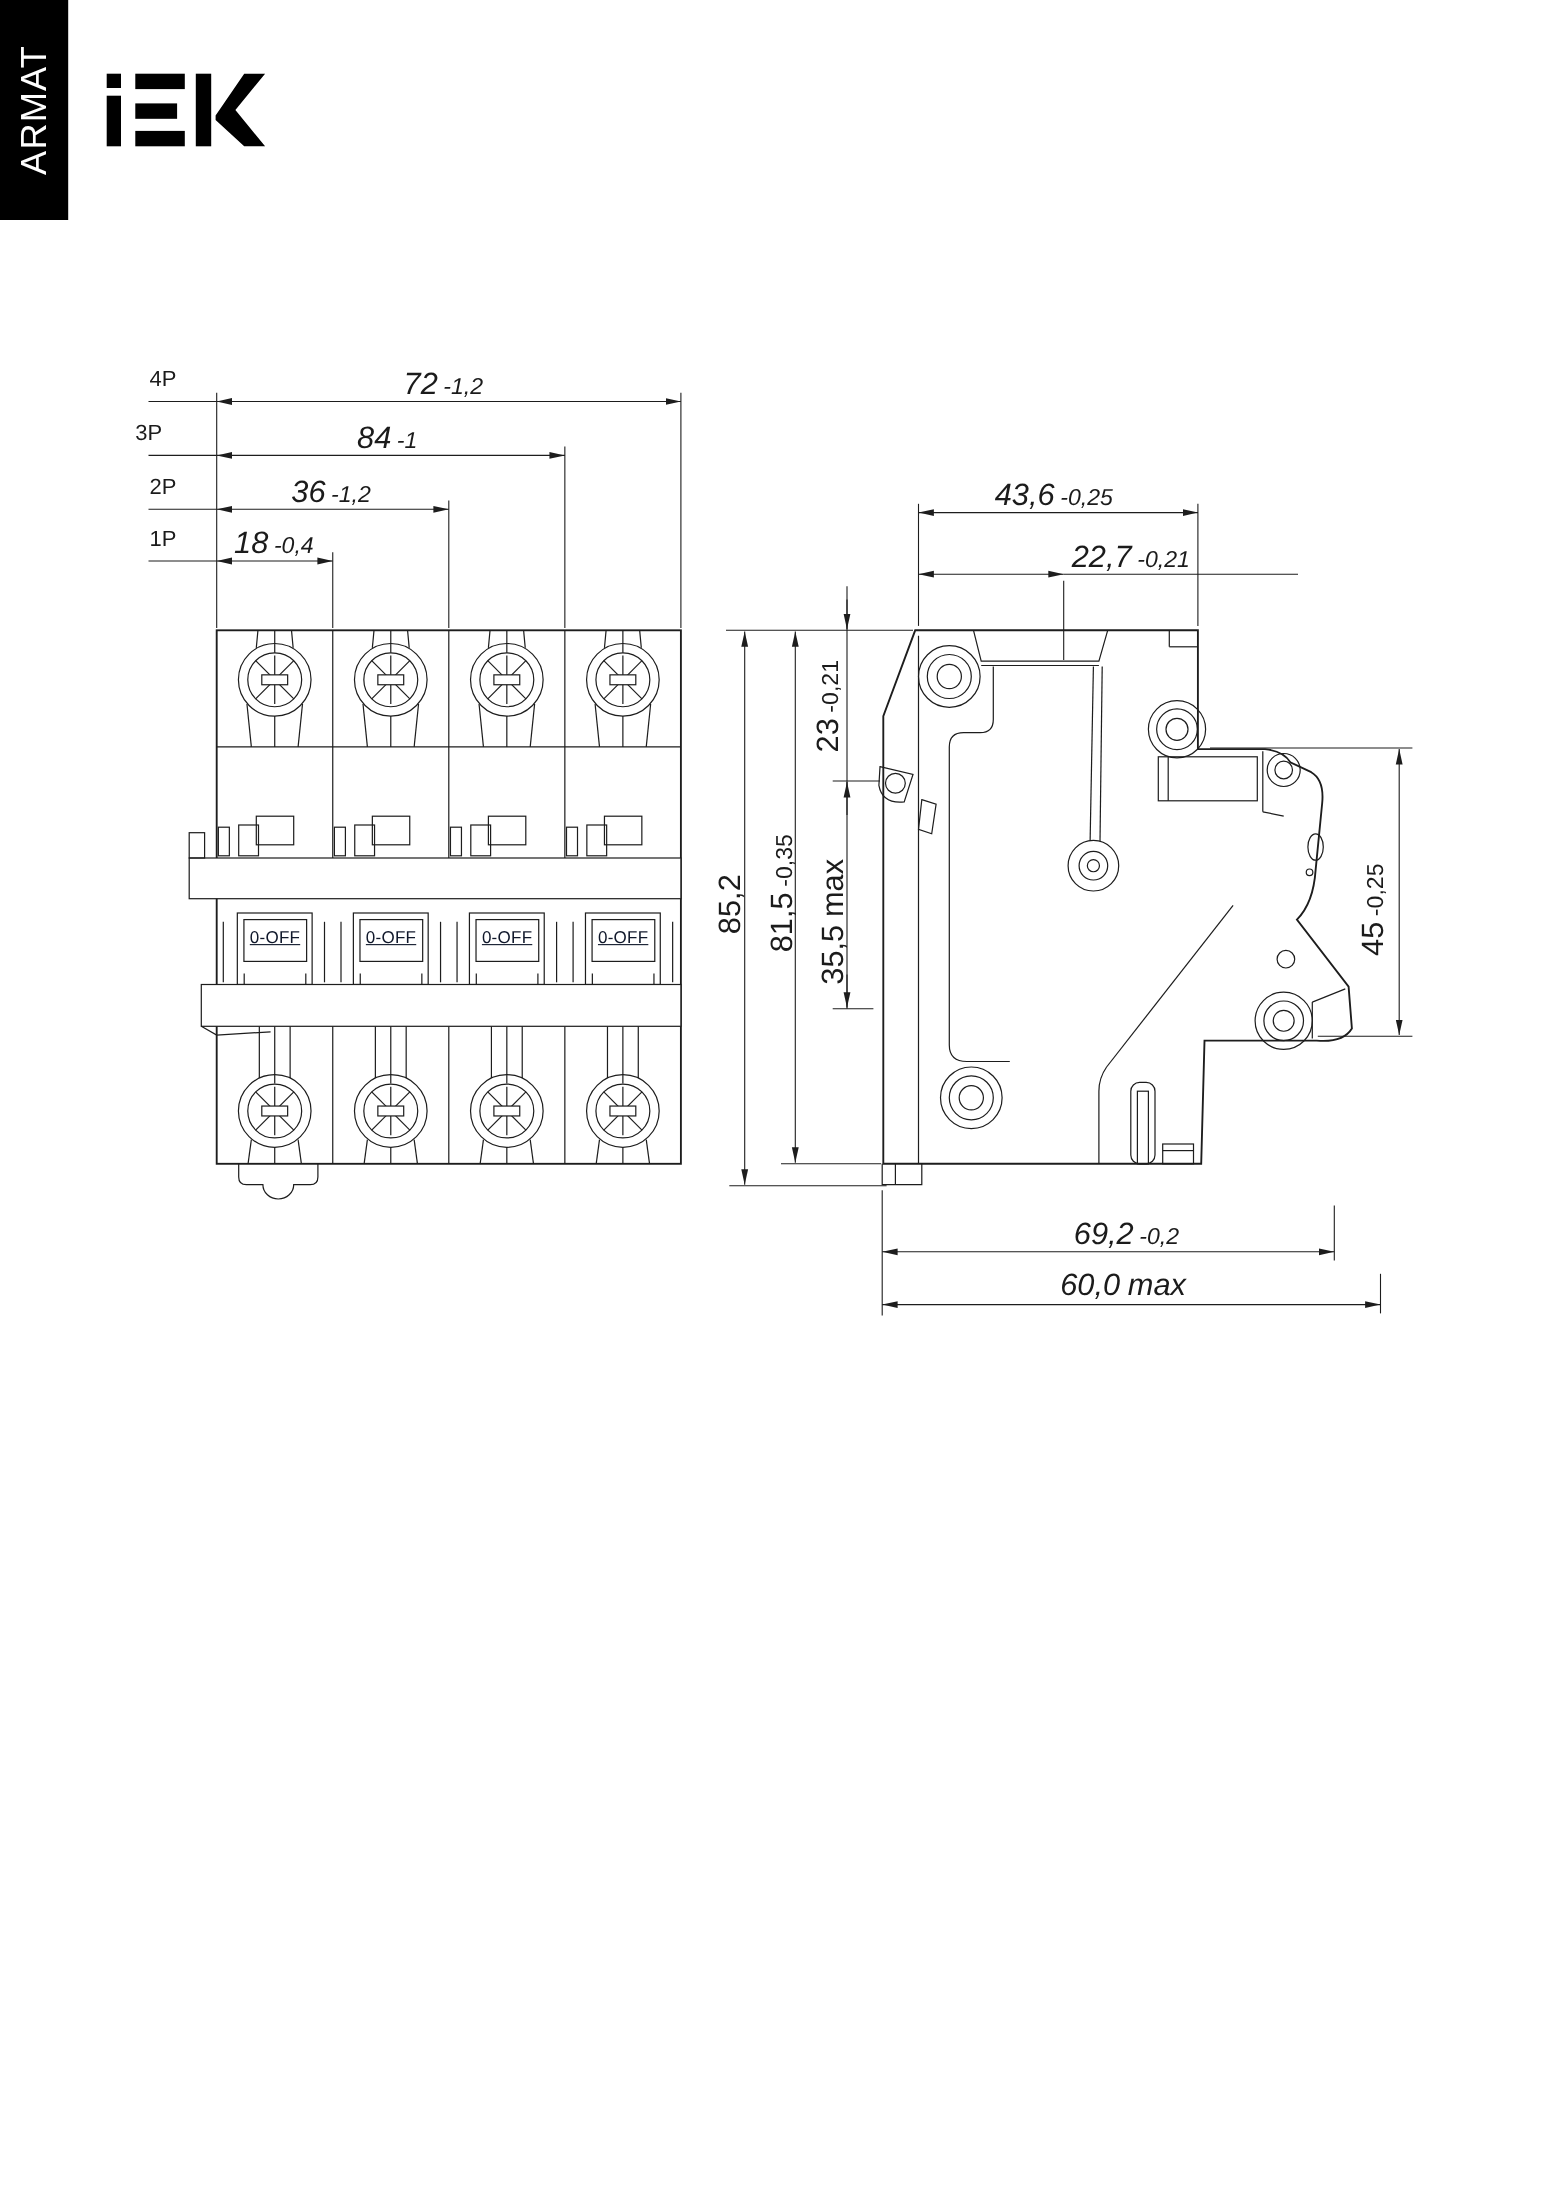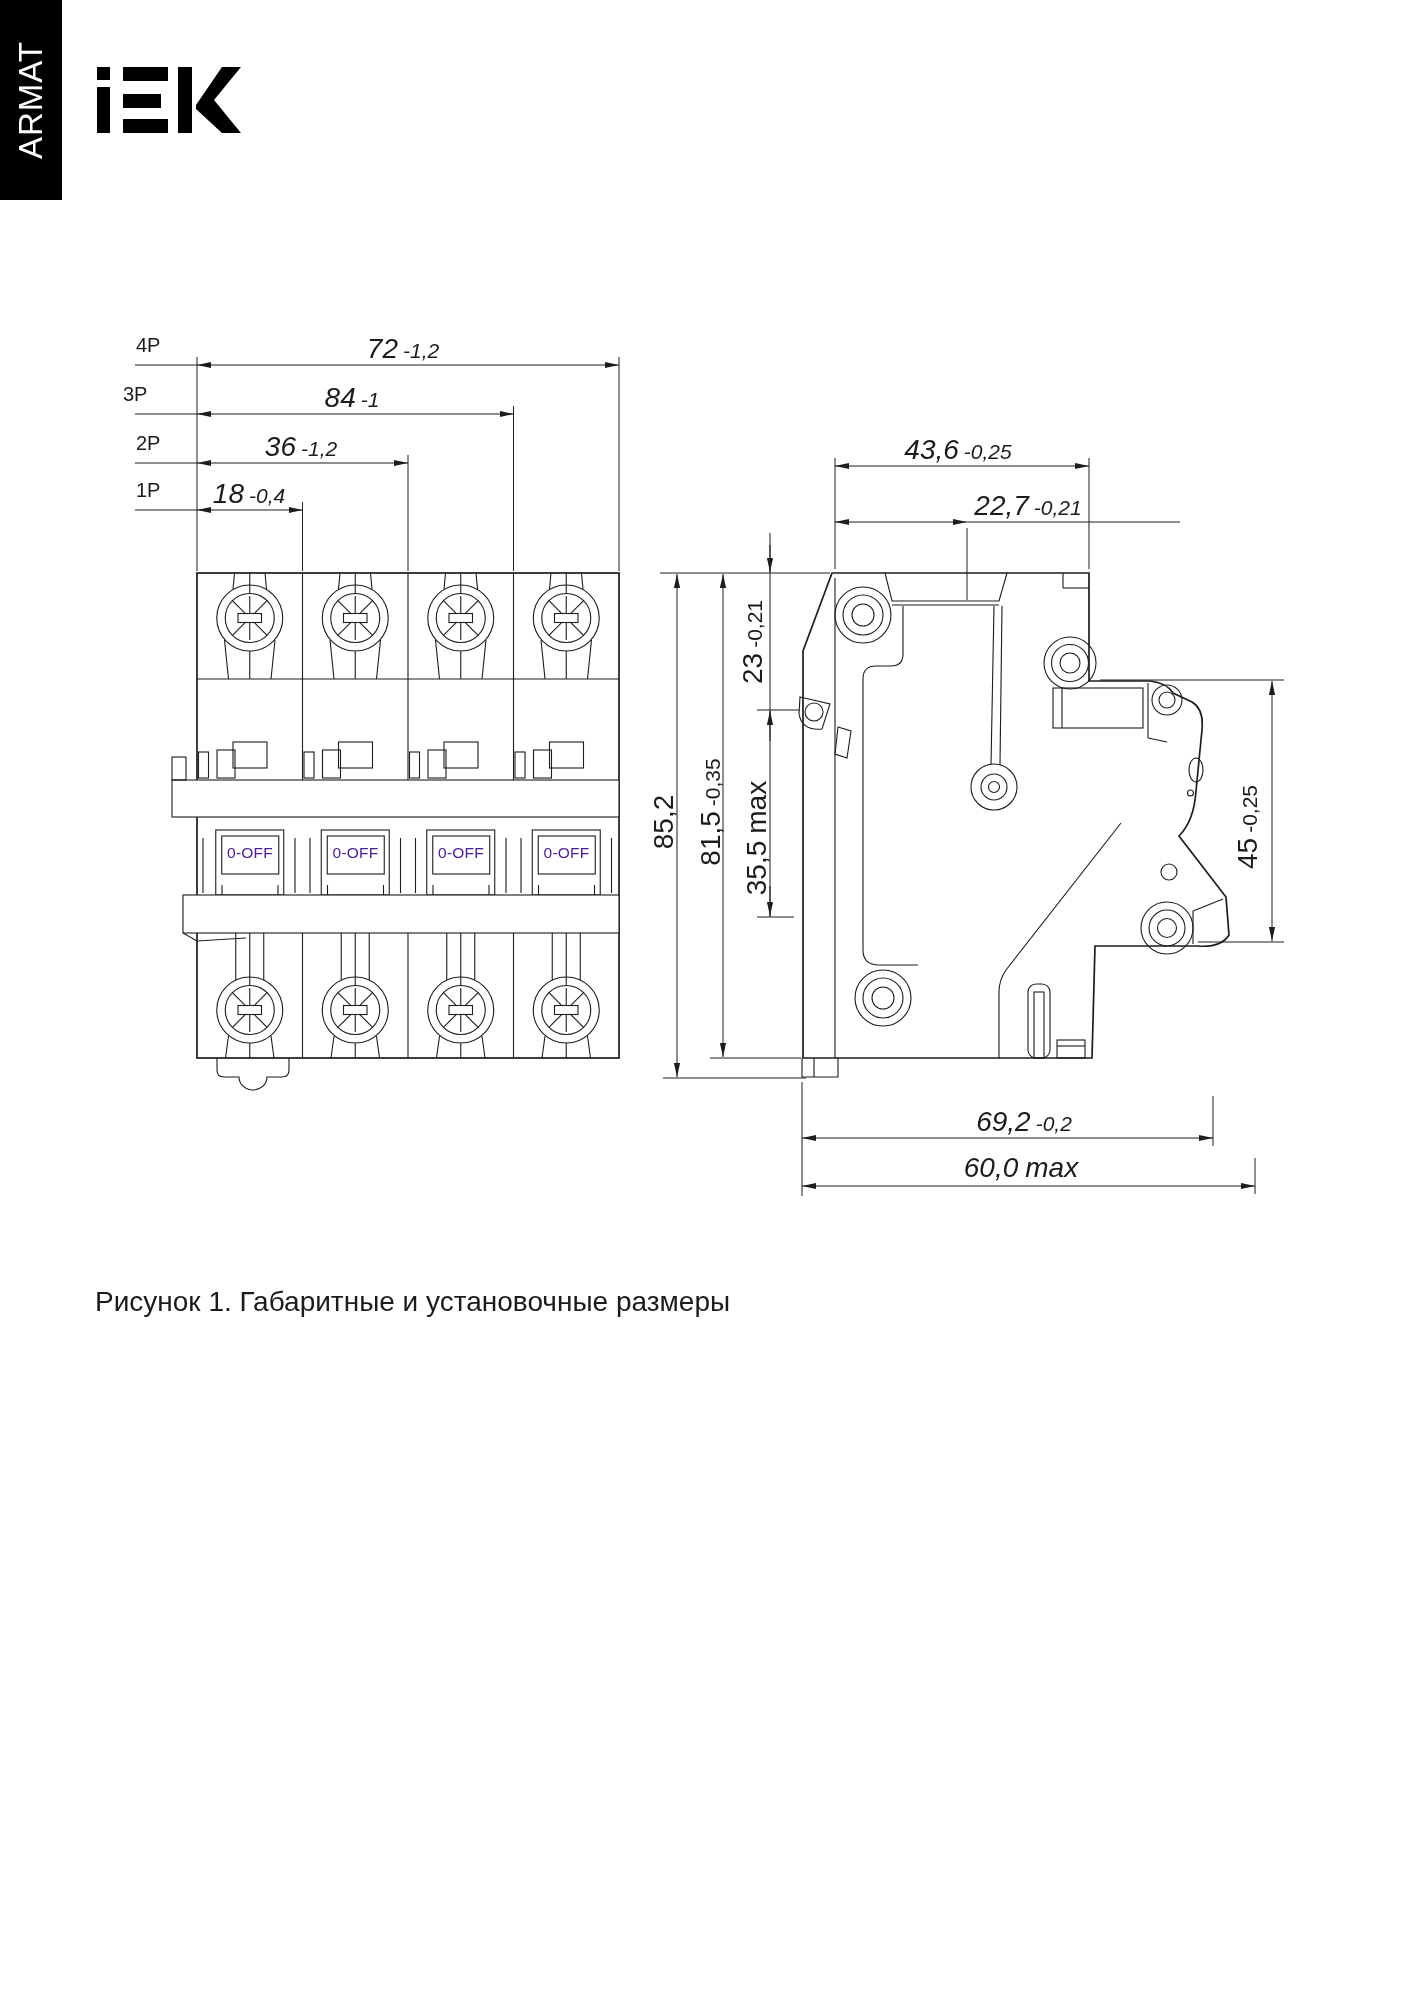--- a/index.html
+++ b/index.html
@@ -10,21 +10,21 @@
             display:flex;align-items:center;justify-content:center;}
   .brandbar span{transform:rotate(-90deg);color:#fff;font-size:33px;letter-spacing:1px;white-space:nowrap;}
   .logo{position:absolute;left:95px;top:60px;}
   .lbl{position:absolute;white-space:nowrap;line-height:1;font-size:28px;}
   .ctr{transform:translateX(-50%);font-style:italic;}
   .rot{transform:translate(-50%,-50%) rotate(-90deg);}
   .tol{font-size:21px;margin-left:5px;}
   .sfx{margin-left:7px;}
   .pole-lbl{position:absolute;line-height:1;font-size:20px;}
   .handle-lbl{position:absolute;transform:translate(-50%,-50%);font-size:15.5px;
-              letter-spacing:.2px;color:#4c1d95;line-height:1;}
+              letter-spacing:.2px;color:#0f172a;line-height:1;text-decoration:underline;}
   .caption{position:absolute;left:95px;top:1286px;font-size:28px;line-height:1.15;}
 </style>
 </head>
 <body>
 
 <div id="page">
 
   <div class="brandbar">
     <span>ARMAT</span>
   </div>
@@ -249,14 +249,13 @@
   <div class="lbl ctr" style="left:1024px;top:1108px">
     <span>69,2</span><span class="tol">-0,2</span></div>
   <div class="lbl ctr" style="left:1021px;top:1154px">
     <span>60,0</span><span class="sfx">max</span></div>
 
   <div class="handle-lbl" style="left:250px;top:853px">0-OFF</div>
   <div class="handle-lbl" style="left:355.5px;top:853px">0-OFF</div>
   <div class="handle-lbl" style="left:461px;top:853px">0-OFF</div>
   <div class="handle-lbl" style="left:566.5px;top:853px">0-OFF</div>
 
-  <div class="caption">Рисунок 1. Габаритные и установочные размеры</div>
 </div>
 
 </body></html>

